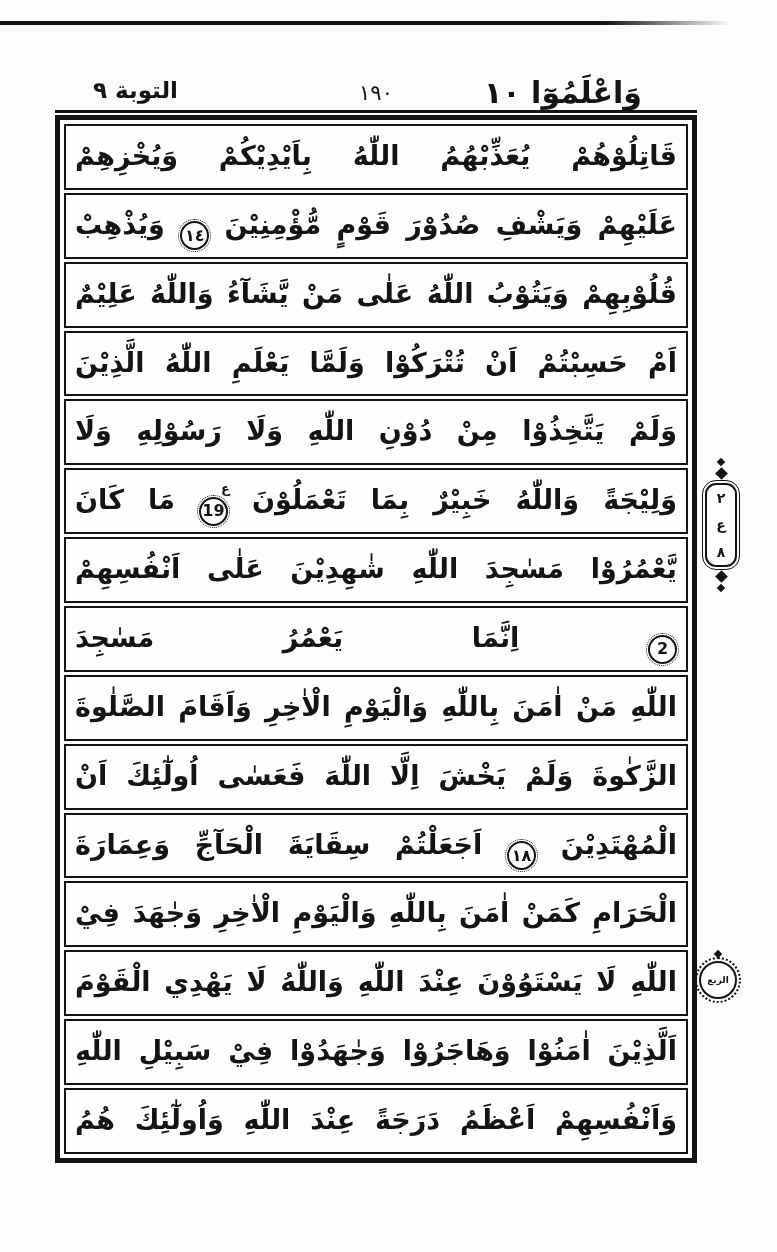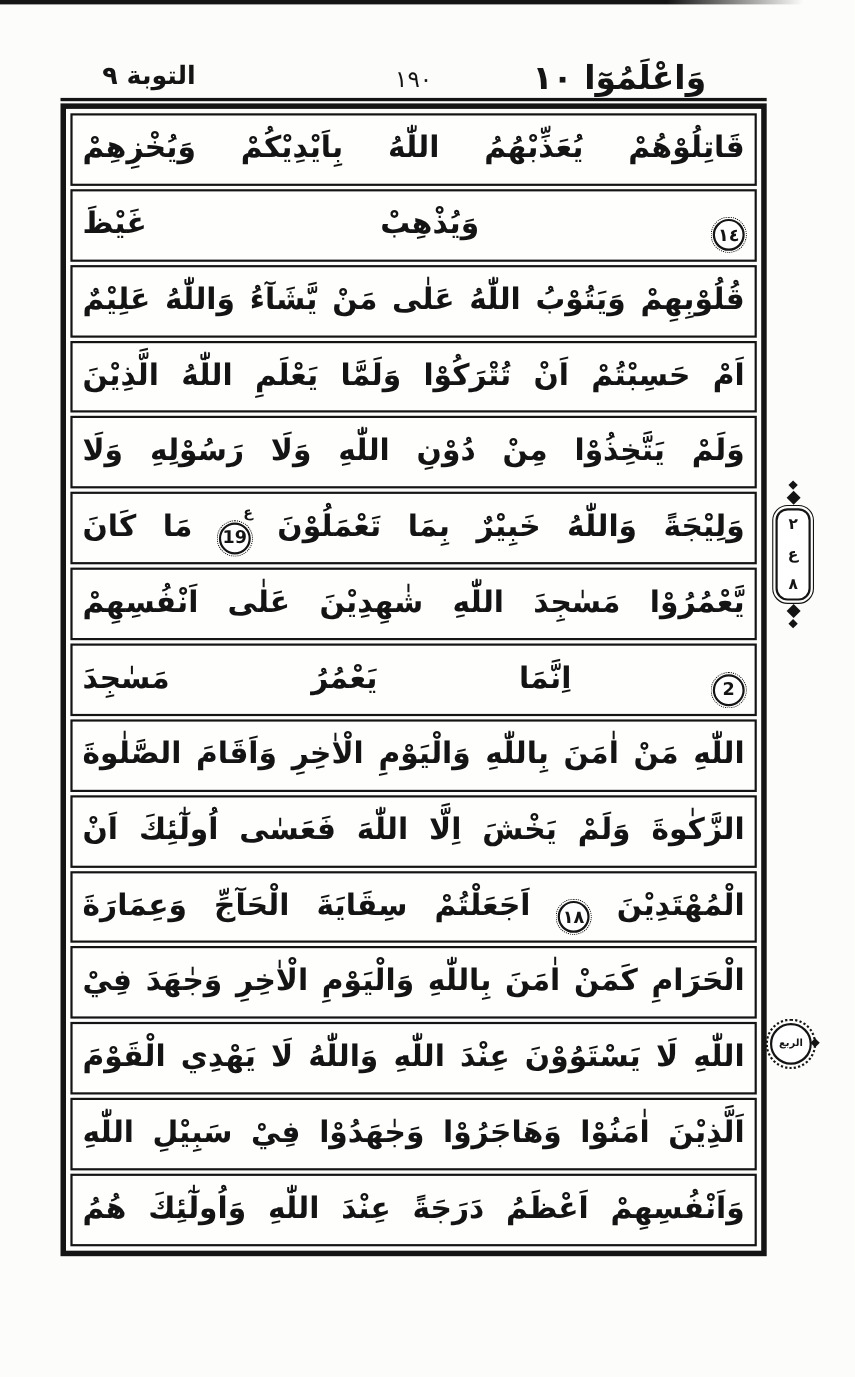--- a/index.html
+++ b/index.html
@@ -4,21 +4,21 @@
 <style>
   html,body{margin:0;padding:0;}
   body{
     width:777px;height:1252px;
     background:#fcfcfa;
     font-family:"DejaVu Sans",sans-serif;
     color:#141414;
     overflow:hidden;
     position:relative;
   }
-  .page{position:absolute;inset:0;}
+  .page{position:absolute;inset:0;margin-top:21px;}
 
   
   .top-scan-band{
     position:absolute;top:0;left:0;width:100%;height:4px;
     background:linear-gradient(to right,#151515 0%,#151515 78%,rgba(20,20,20,0) 94%);
   }
 
   
   .header{position:absolute;top:50px;left:55px;width:642px;height:38px;}
   .h-surah{position:absolute;left:38px;top:6px;font-size:23px;font-weight:bold;direction:rtl;}
@@ -76,21 +76,21 @@
     width:32px;height:84px;
     border:2px solid #141414;border-radius:11px;
     outline:1px solid #141414;outline-offset:2px;
     display:flex;flex-direction:column;align-items:center;justify-content:space-around;
     background:#fff;margin:3px 0;box-sizing:border-box;
   }
   .cart-body span{font-size:14px;font-weight:bold;line-height:1;}
 
   .rosette{
     position:absolute;left:692px;top:928px;width:52px;
-    display:flex;flex-direction:row;align-items:center;
+    display:flex;flex-direction:column;align-items:center;
   }
   .ros-body{
     width:38px;height:38px;
     border:2px solid #141414;border-radius:50%;
     outline:2px dotted #141414;outline-offset:2px;
     display:flex;align-items:center;justify-content:center;
     background:#fff;margin-top:2px;box-sizing:border-box;
   }
   .ros-body span{font-size:9px;font-weight:bold;direction:rtl;}
 
@@ -110,21 +110,21 @@
   <div class="header">
     <div class="h-surah">التوبة ٩</div>
     <div class="h-num">١٩٠</div>
     <div class="h-juz">وَاعْلَمُوٓا ١٠</div>
   </div>
   <div class="header-rule"></div>
 
   <div class="frame">
     <div class="lines">
         <div class="line-row"><span class="ayah-text">قَاتِلُوْهُمْ يُعَذِّبْهُمُ اللّٰهُ بِاَيْدِيْكُمْ وَيُخْزِهِمْ وَيَنْصُرْكُمْ</span></div>
-        <div class="line-row"> <span class="ayah-marker">
+        <div class="line-row"><span class="ayah-text">عَلَيْهِمْ وَيَشْفِ صُدُوْرَ قَوْمٍ مُّؤْمِنِيْنَ</span> <span class="ayah-marker">
             <span class="ayah-num">١٤</span>
           </span> <span class="ayah-text">وَيُذْهِبْ غَيْظَ</span></div>
         <div class="line-row"><span class="ayah-text">قُلُوْبِهِمْ وَيَتُوْبُ اللّٰهُ عَلٰى مَنْ يَّشَآءُ وَاللّٰهُ عَلِيْمٌ حَكِيْمٌ</span> </div>
         <div class="line-row"><span class="ayah-text">اَمْ حَسِبْتُمْ اَنْ تُتْرَكُوْا وَلَمَّا يَعْلَمِ اللّٰهُ الَّذِيْنَ جٰهَدُوْا مِنْكُمْ</span></div>
         <div class="line-row"><span class="ayah-text">وَلَمْ يَتَّخِذُوْا مِنْ دُوْنِ اللّٰهِ وَلَا رَسُوْلِهِ وَلَا الْمُؤْمِنِيْنَ</span></div>
         <div class="line-row"><span class="ayah-text">وَلِيْجَةً وَاللّٰهُ خَبِيْرٌ بِمَا تَعْمَلُوْنَ</span> <span class="ayah-marker">
             <span class="ayah-num">19</span>
             <span class="ruku-sign">ع</span>
           </span> <span class="ayah-text">مَا كَانَ لِلْمُشْرِكِيْنَ اَنْ</span></div>
         <div class="line-row"><span class="ayah-text">يَّعْمُرُوْا مَسٰجِدَ اللّٰهِ شٰهِدِيْنَ عَلٰى اَنْفُسِهِمْ بِالْكُفْرِ اُولٰٓئِكَ</span></div>

